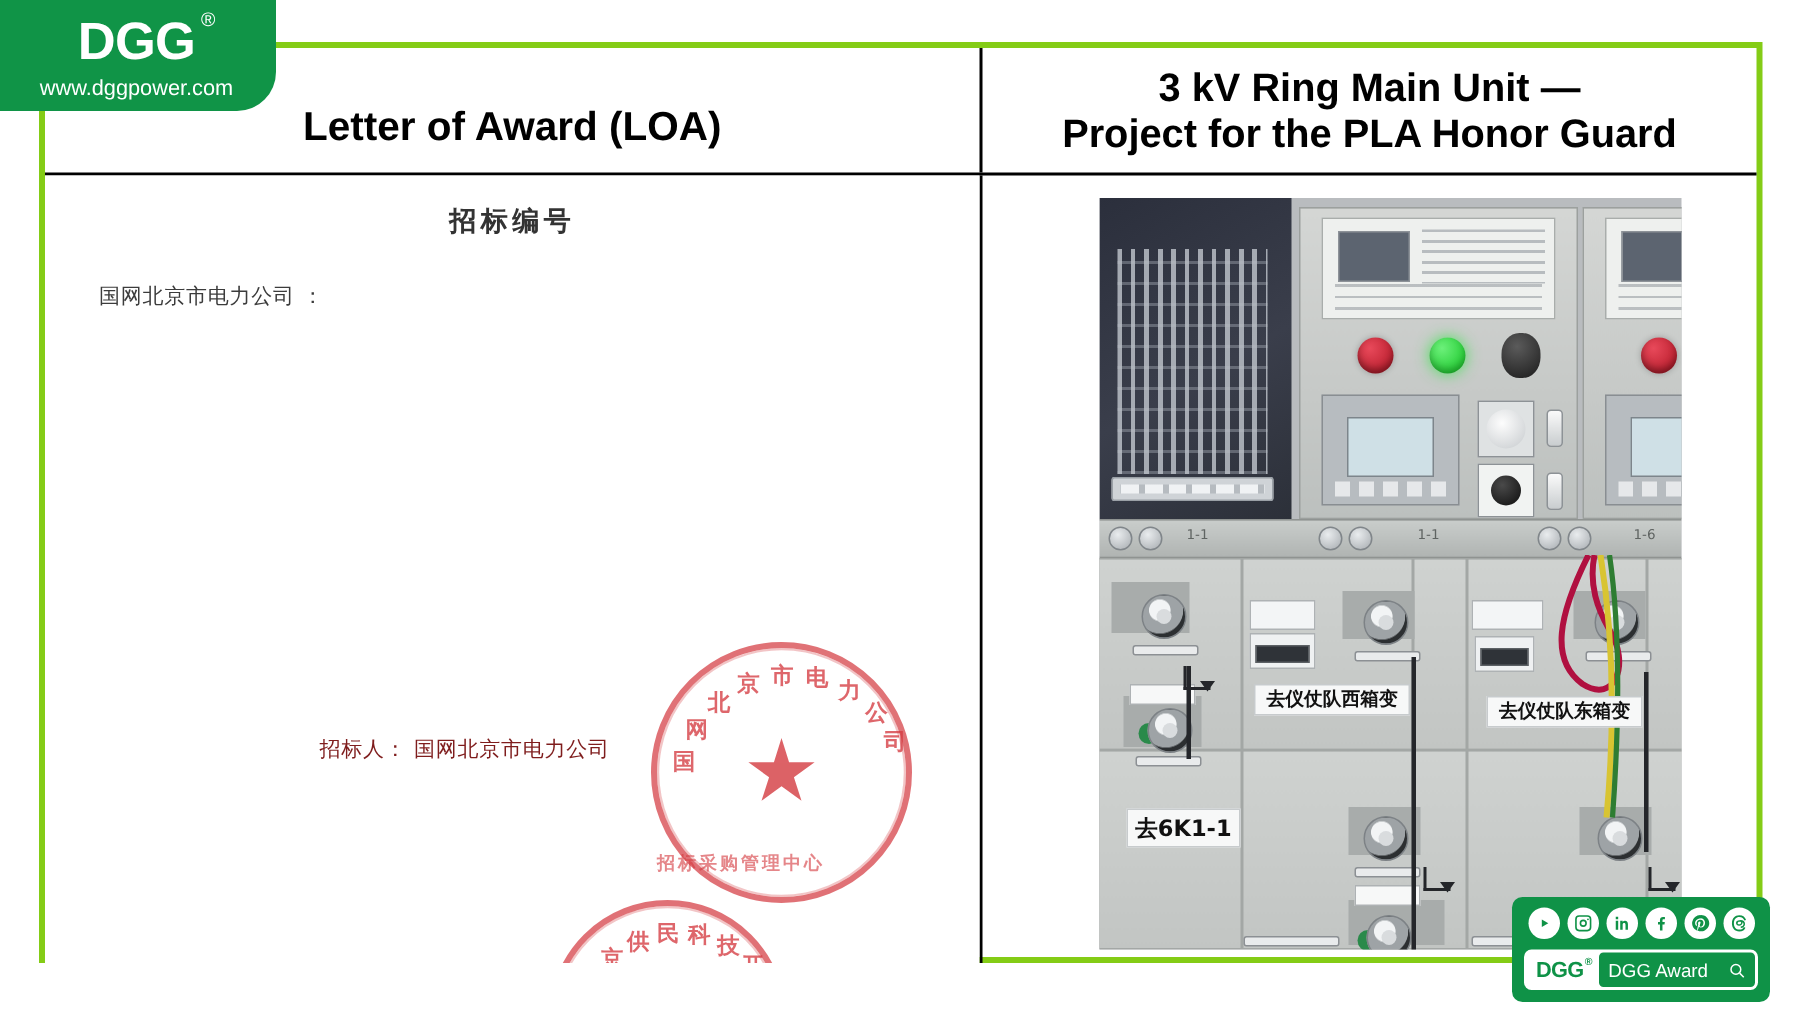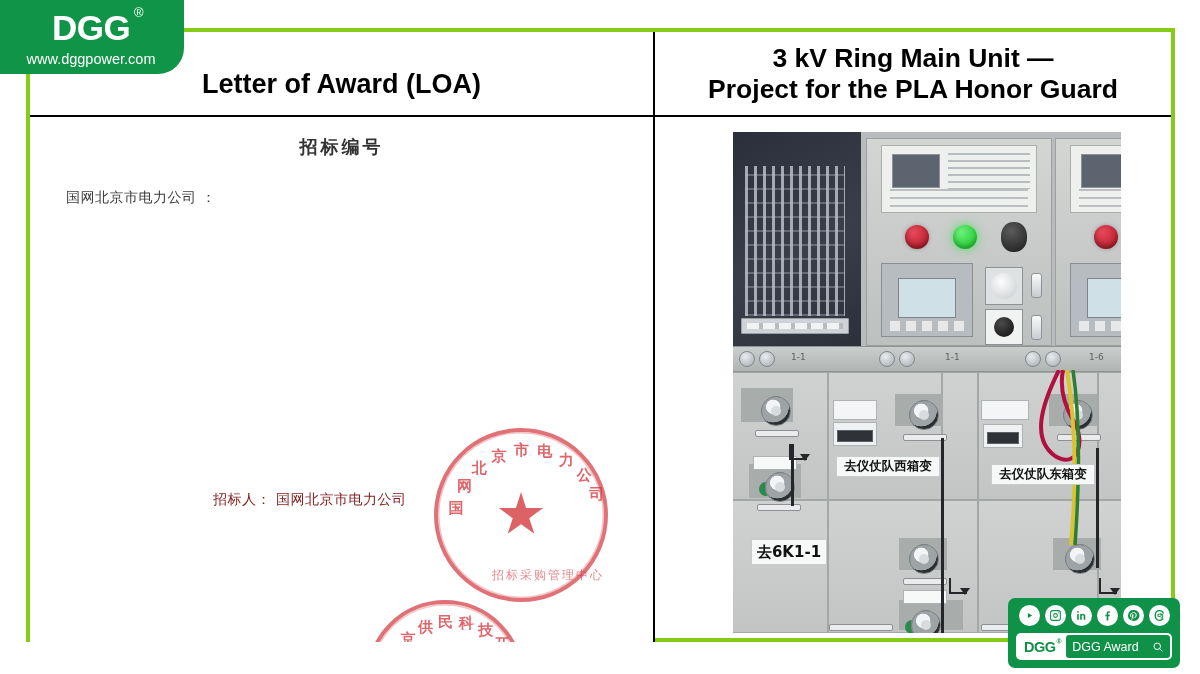--- a/index.html
+++ b/index.html
@@ -168,24 +168,24 @@
   }
   .seal-arc-text span {
     position: absolute;
     left: 50%; top: 50%;
     transform-origin: 0 0;
     white-space: nowrap;
   }
   .seal-bottom-text {
     position: absolute;
     left: 0; right: 0; bottom: 14px;
-    text-align: right;
+    text-align: left;
     font-size: 12px;
     font-family: "DejaVu Sans", sans-serif;
-    font-weight: normal;
+    font-weight: bold;
     letter-spacing: 2px;
     color: rgba(206,32,39,.62);
   }
   .seal-1 { left: 404px; top: 311px; width: 174px; height: 174px; }
   .seal-2 { left: 336px; top: 483px; width: 158px; height: 158px; }
 
   
   .photo-frame {
     position: absolute;
     left: 78px; top: 15px;

